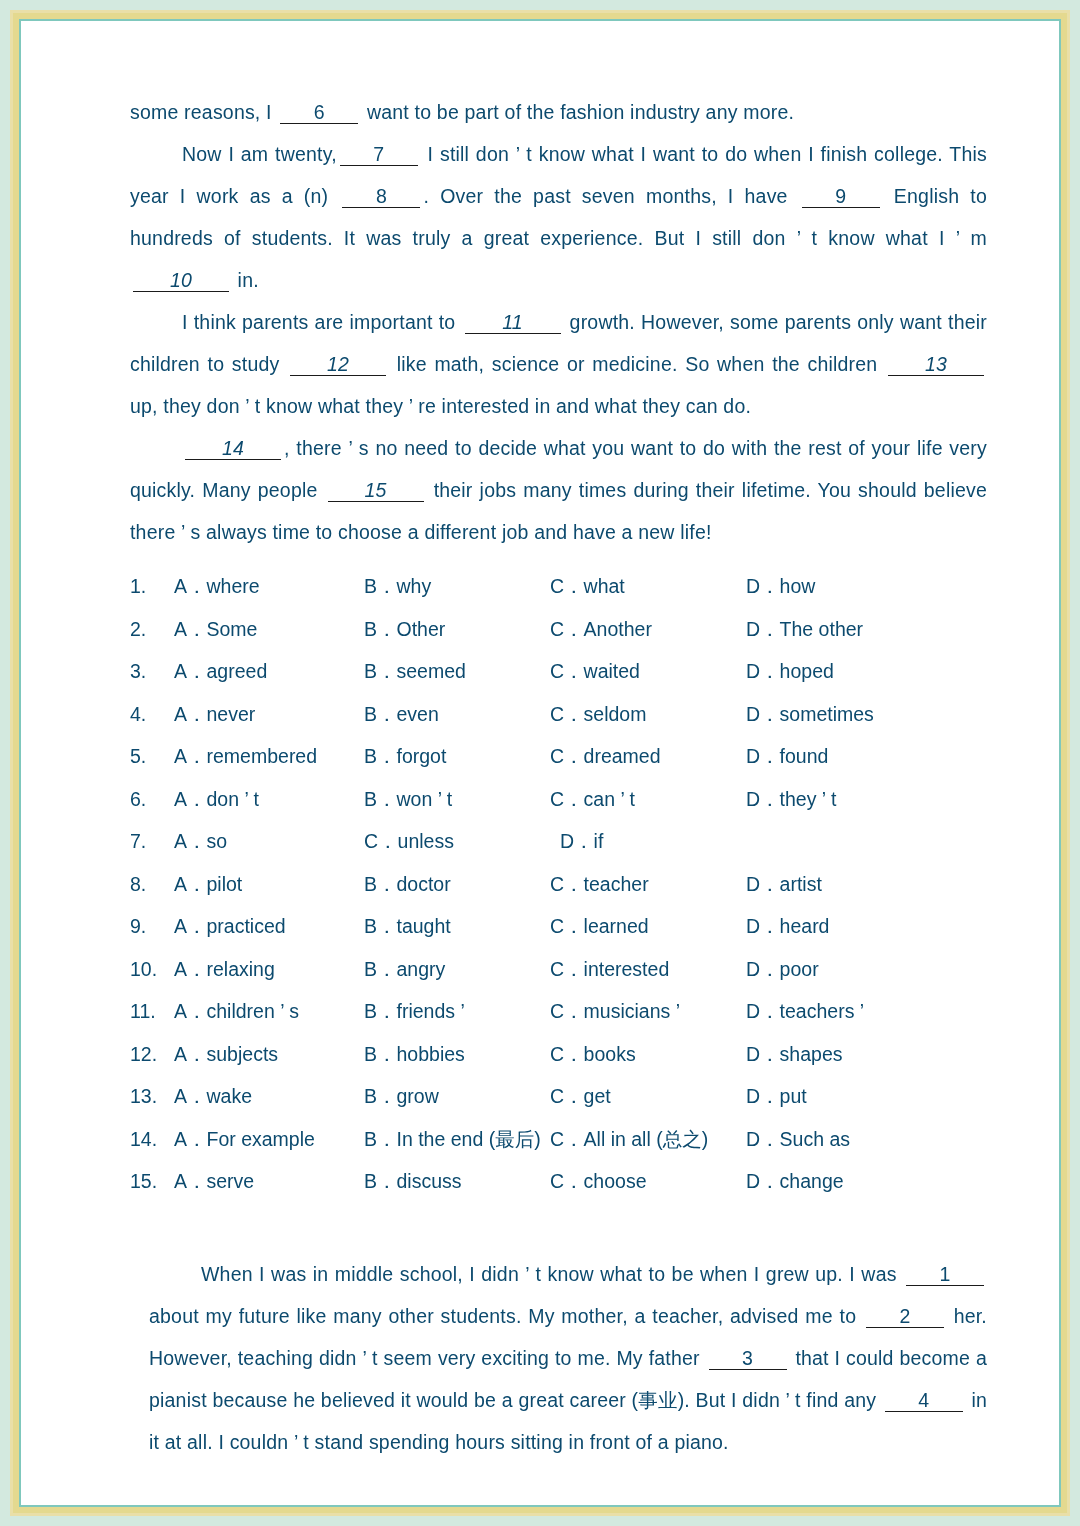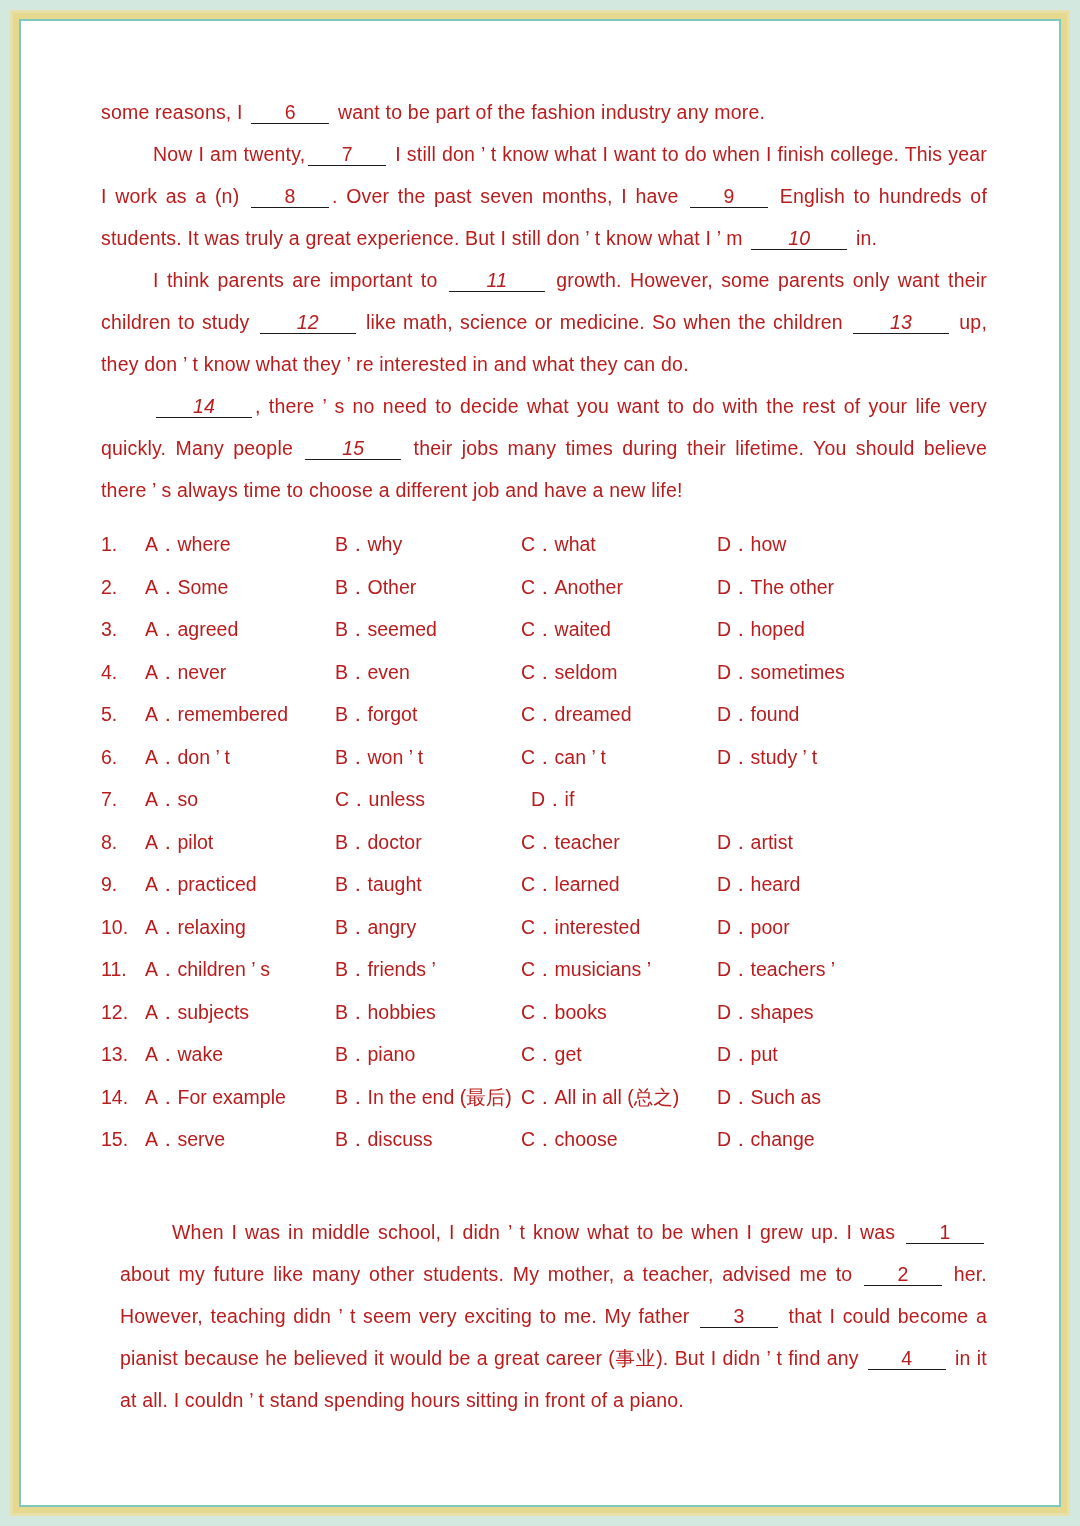--- a/index.html
+++ b/index.html
@@ -38,23 +38,23 @@
     background: #ffffff;
     padding: 0;
     position: relative;
     overflow: hidden;
   }
   .page {
     position: absolute;
     left: 0; top: 0;
     width: 100%;
     height: 100%;
-    padding: 70px 72px 0 80px;
-    box-sizing: border-box;
-    color: #b91c1c;
+    padding: 70px 72px 0 109px;
+    box-sizing: border-box;
+    color: #0c4a6e;
   }
   .para {
     font-size: 19.5px;
     line-height: 42px;
     letter-spacing: 0.2px;
     text-align: justify;
     margin: 0;
   }
   .para.indent {
     text-indent: 52px;
@@ -149,21 +149,21 @@
               <span class="opt-a"><span class="opt-letter">A．</span><span>remembered</span></span>
               <span class="opt-b"><span class="opt-letter">B．</span><span>forgot</span></span>
               <span class="opt-c"><span class="opt-letter">C．</span><span>dreamed</span></span>
               <span class="opt-d"><span class="opt-letter">D．</span><span>found</span></span>
             </div>
             <div class="opt-row">
               <span class="opt-num">6.</span>
               <span class="opt-a"><span class="opt-letter">A．</span><span>don ’ t</span></span>
               <span class="opt-b"><span class="opt-letter">B．</span><span>won ’ t</span></span>
               <span class="opt-c"><span class="opt-letter">C．</span><span>can ’ t</span></span>
-              <span class="opt-d"><span class="opt-letter">D．</span><span>study ’ t</span></span>
+              <span class="opt-d"><span class="opt-letter">D．</span><span>they ’ t</span></span>
             </div>
             <div class="opt-row">
               <span class="opt-num">7.</span>
               <span class="opt-a"><span class="opt-letter">A．</span><span>so</span></span>
               <span class="opt-c"><span class="opt-letter">C．</span><span>unless</span></span>
               <span class="opt-d"><span class="opt-letter">D．</span><span>if</span></span>
             </div>
             <div class="opt-row">
               <span class="opt-num">8.</span>
               <span class="opt-a"><span class="opt-letter">A．</span><span>pilot</span></span>
@@ -195,21 +195,21 @@
             <div class="opt-row">
               <span class="opt-num">12.</span>
               <span class="opt-a"><span class="opt-letter">A．</span><span>subjects</span></span>
               <span class="opt-b"><span class="opt-letter">B．</span><span>hobbies</span></span>
               <span class="opt-c"><span class="opt-letter">C．</span><span>books</span></span>
               <span class="opt-d"><span class="opt-letter">D．</span><span>shapes</span></span>
             </div>
             <div class="opt-row">
               <span class="opt-num">13.</span>
               <span class="opt-a"><span class="opt-letter">A．</span><span>wake</span></span>
-              <span class="opt-b"><span class="opt-letter">B．</span><span>piano</span></span>
+              <span class="opt-b"><span class="opt-letter">B．</span><span>grow</span></span>
               <span class="opt-c"><span class="opt-letter">C．</span><span>get</span></span>
               <span class="opt-d"><span class="opt-letter">D．</span><span>put</span></span>
             </div>
             <div class="opt-row">
               <span class="opt-num">14.</span>
               <span class="opt-a"><span class="opt-letter">A．</span><span>For example</span></span>
               <span class="opt-b"><span class="opt-letter">B．</span><span>In the end (最后)</span></span>
               <span class="opt-c"><span class="opt-letter">C．</span><span>All in all (总之)</span></span>
               <span class="opt-d"><span class="opt-letter">D．</span><span>Such as</span></span>
             </div>

